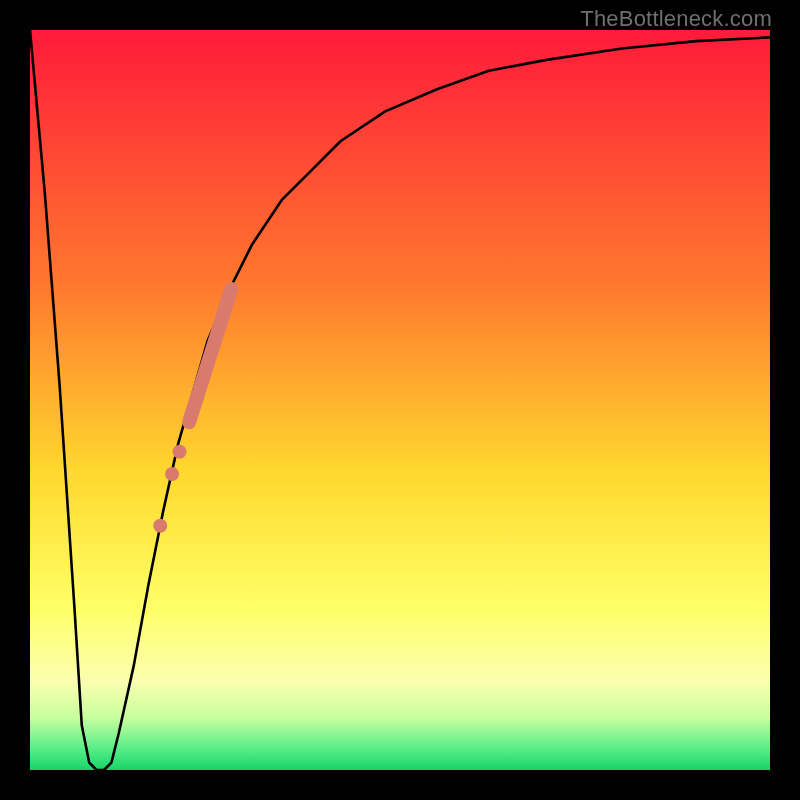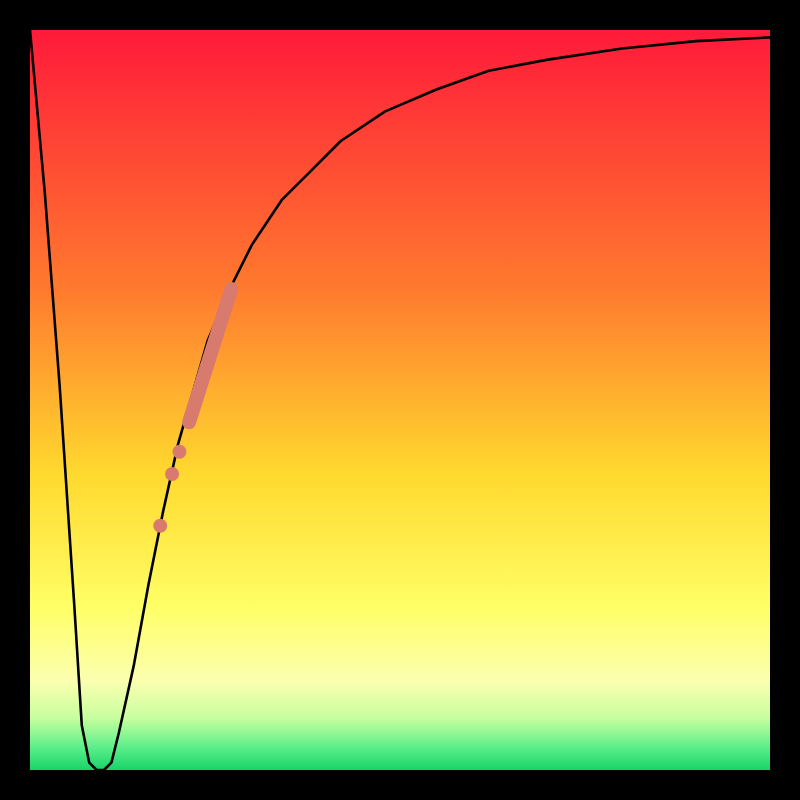--- a/index.html
+++ b/index.html
@@ -40,20 +40,21 @@
   }
   svg.curve {
     position: absolute;
     inset: 0;
   }
 </style>
 </head>
 <body>
 
 <div class="frame">
+  <div class="watermark">TheBottleneck.com</div>
 
   <div class="plot">
     <svg class="gradient" viewBox="0 0 740 740" preserveAspectRatio="none">
       <defs>
         <linearGradient id="bg" x1="0" y1="0" x2="0" y2="1">
             <stop offset="0%" stop-color="#ff1a3a"></stop>
             <stop offset="35%" stop-color="#ff7a2e"></stop>
             <stop offset="60%" stop-color="#ffd92e"></stop>
             <stop offset="78%" stop-color="#ffff66"></stop>
             <stop offset="88%" stop-color="#fbffb0"></stop>

